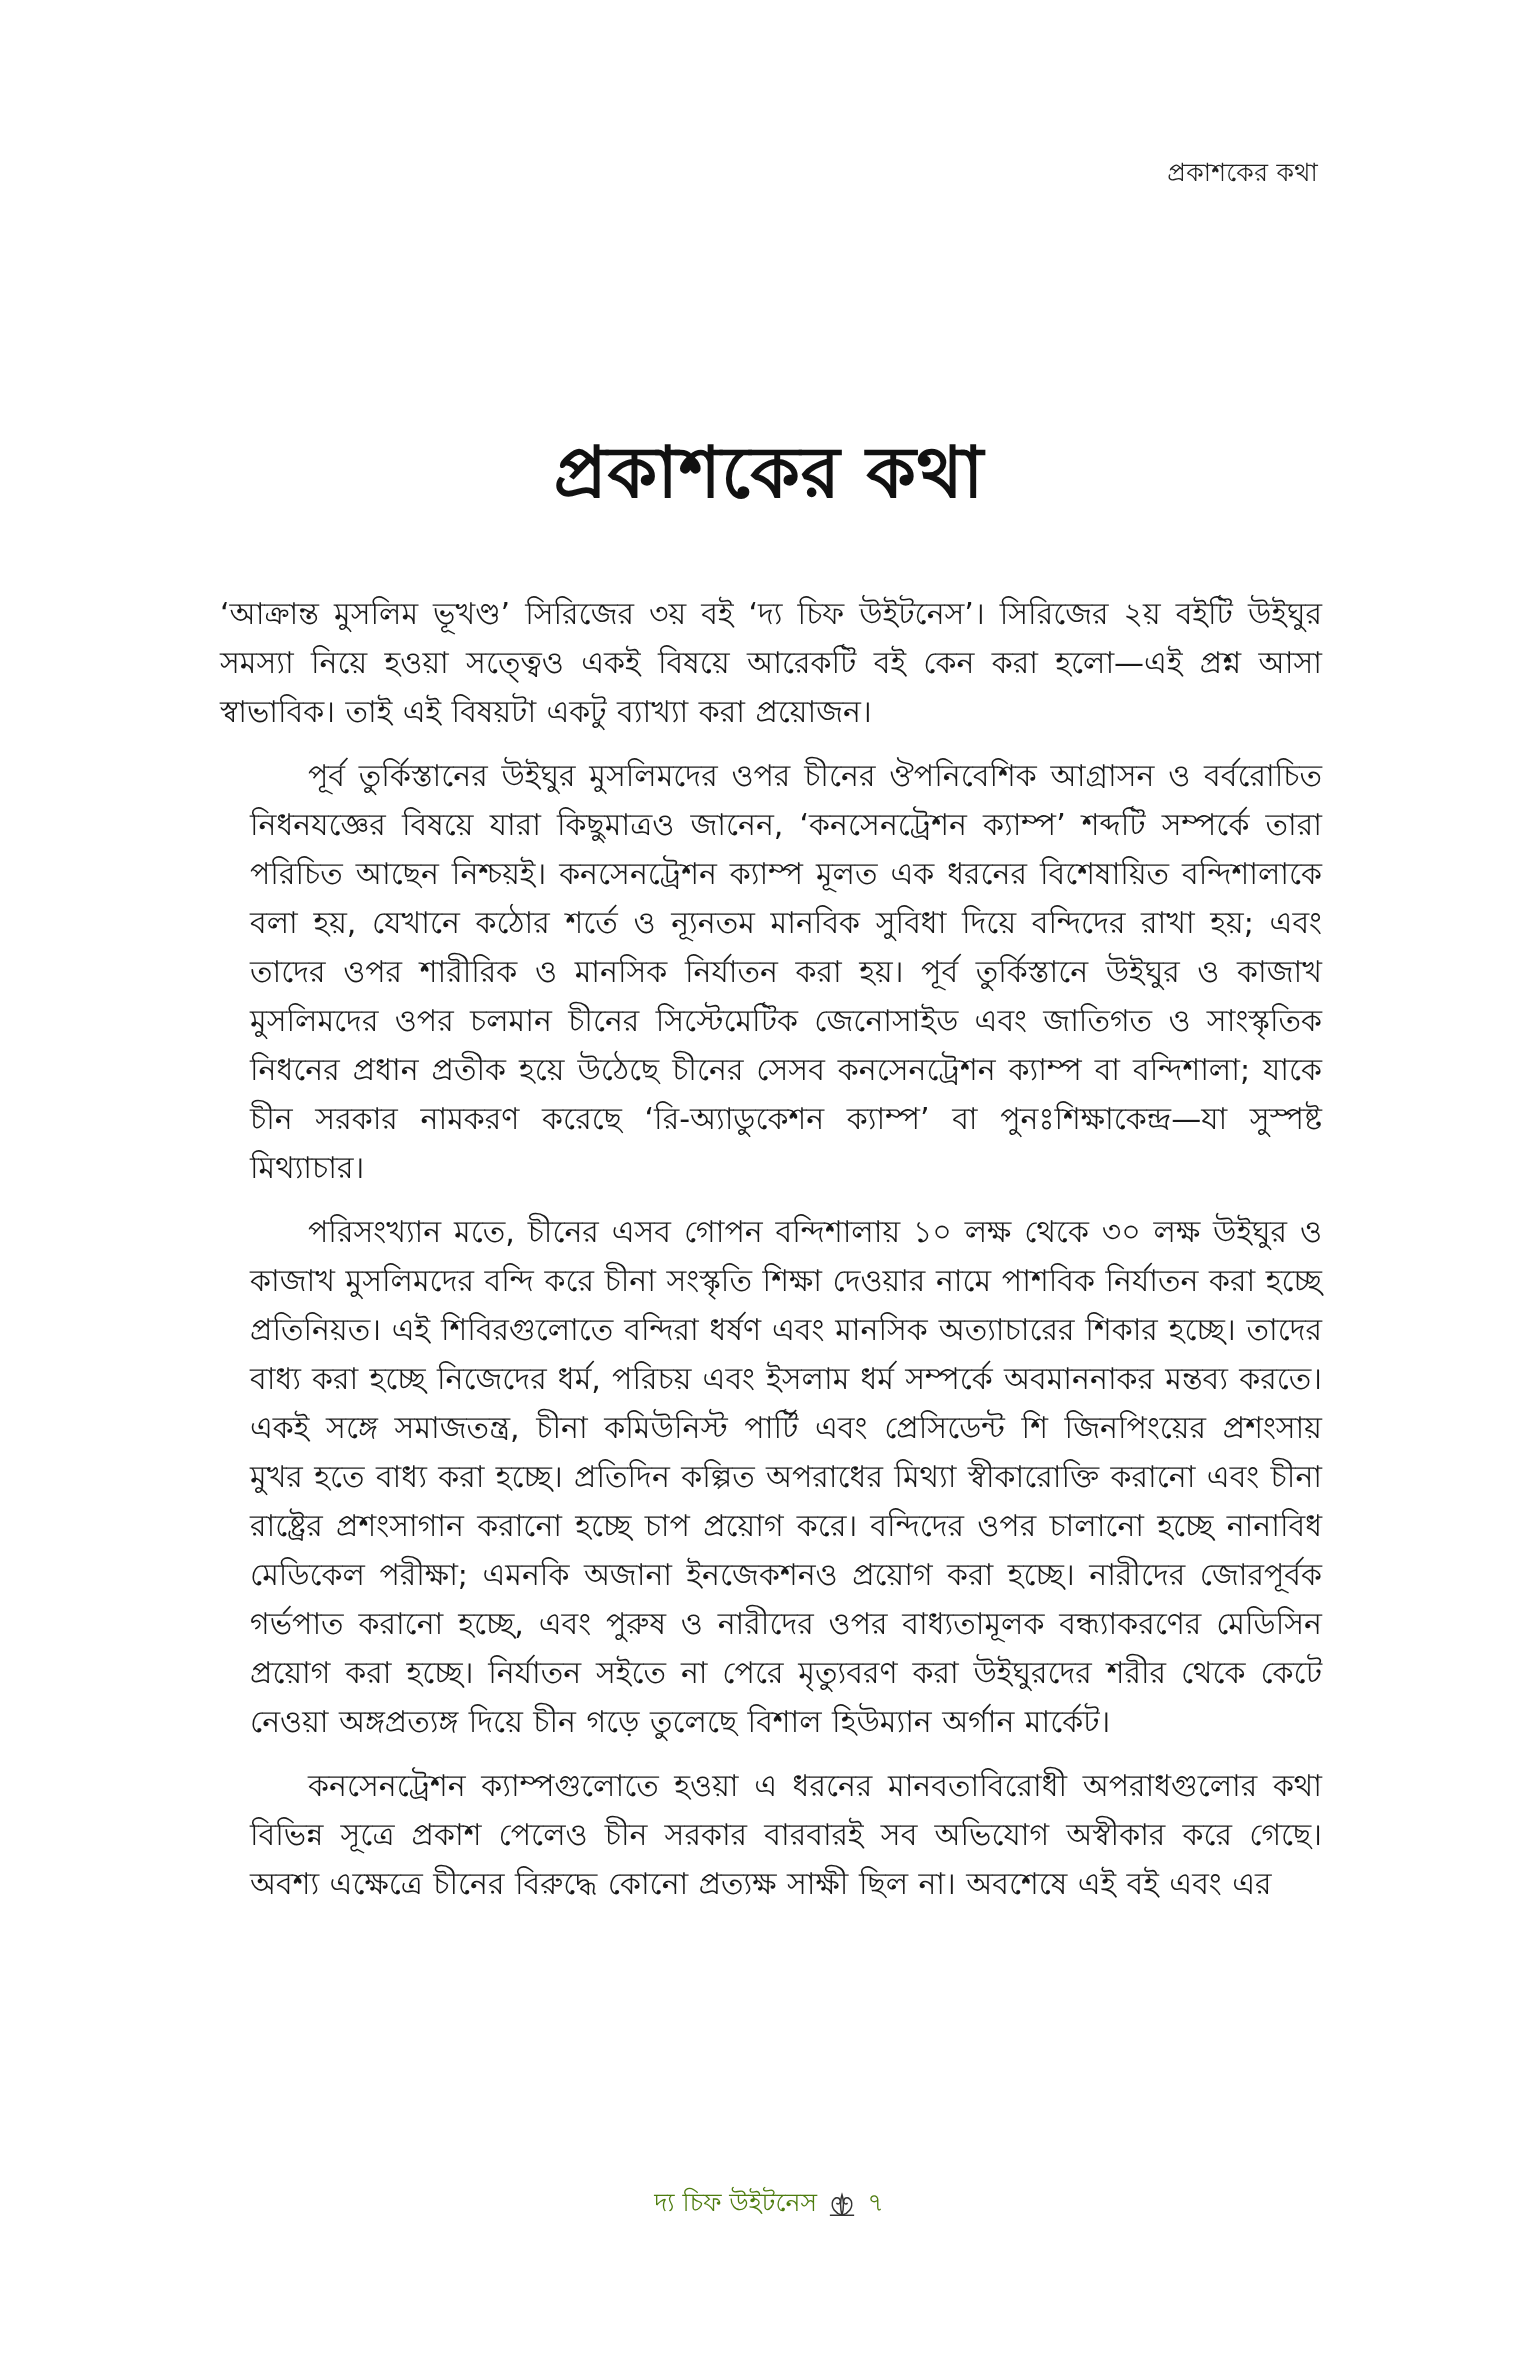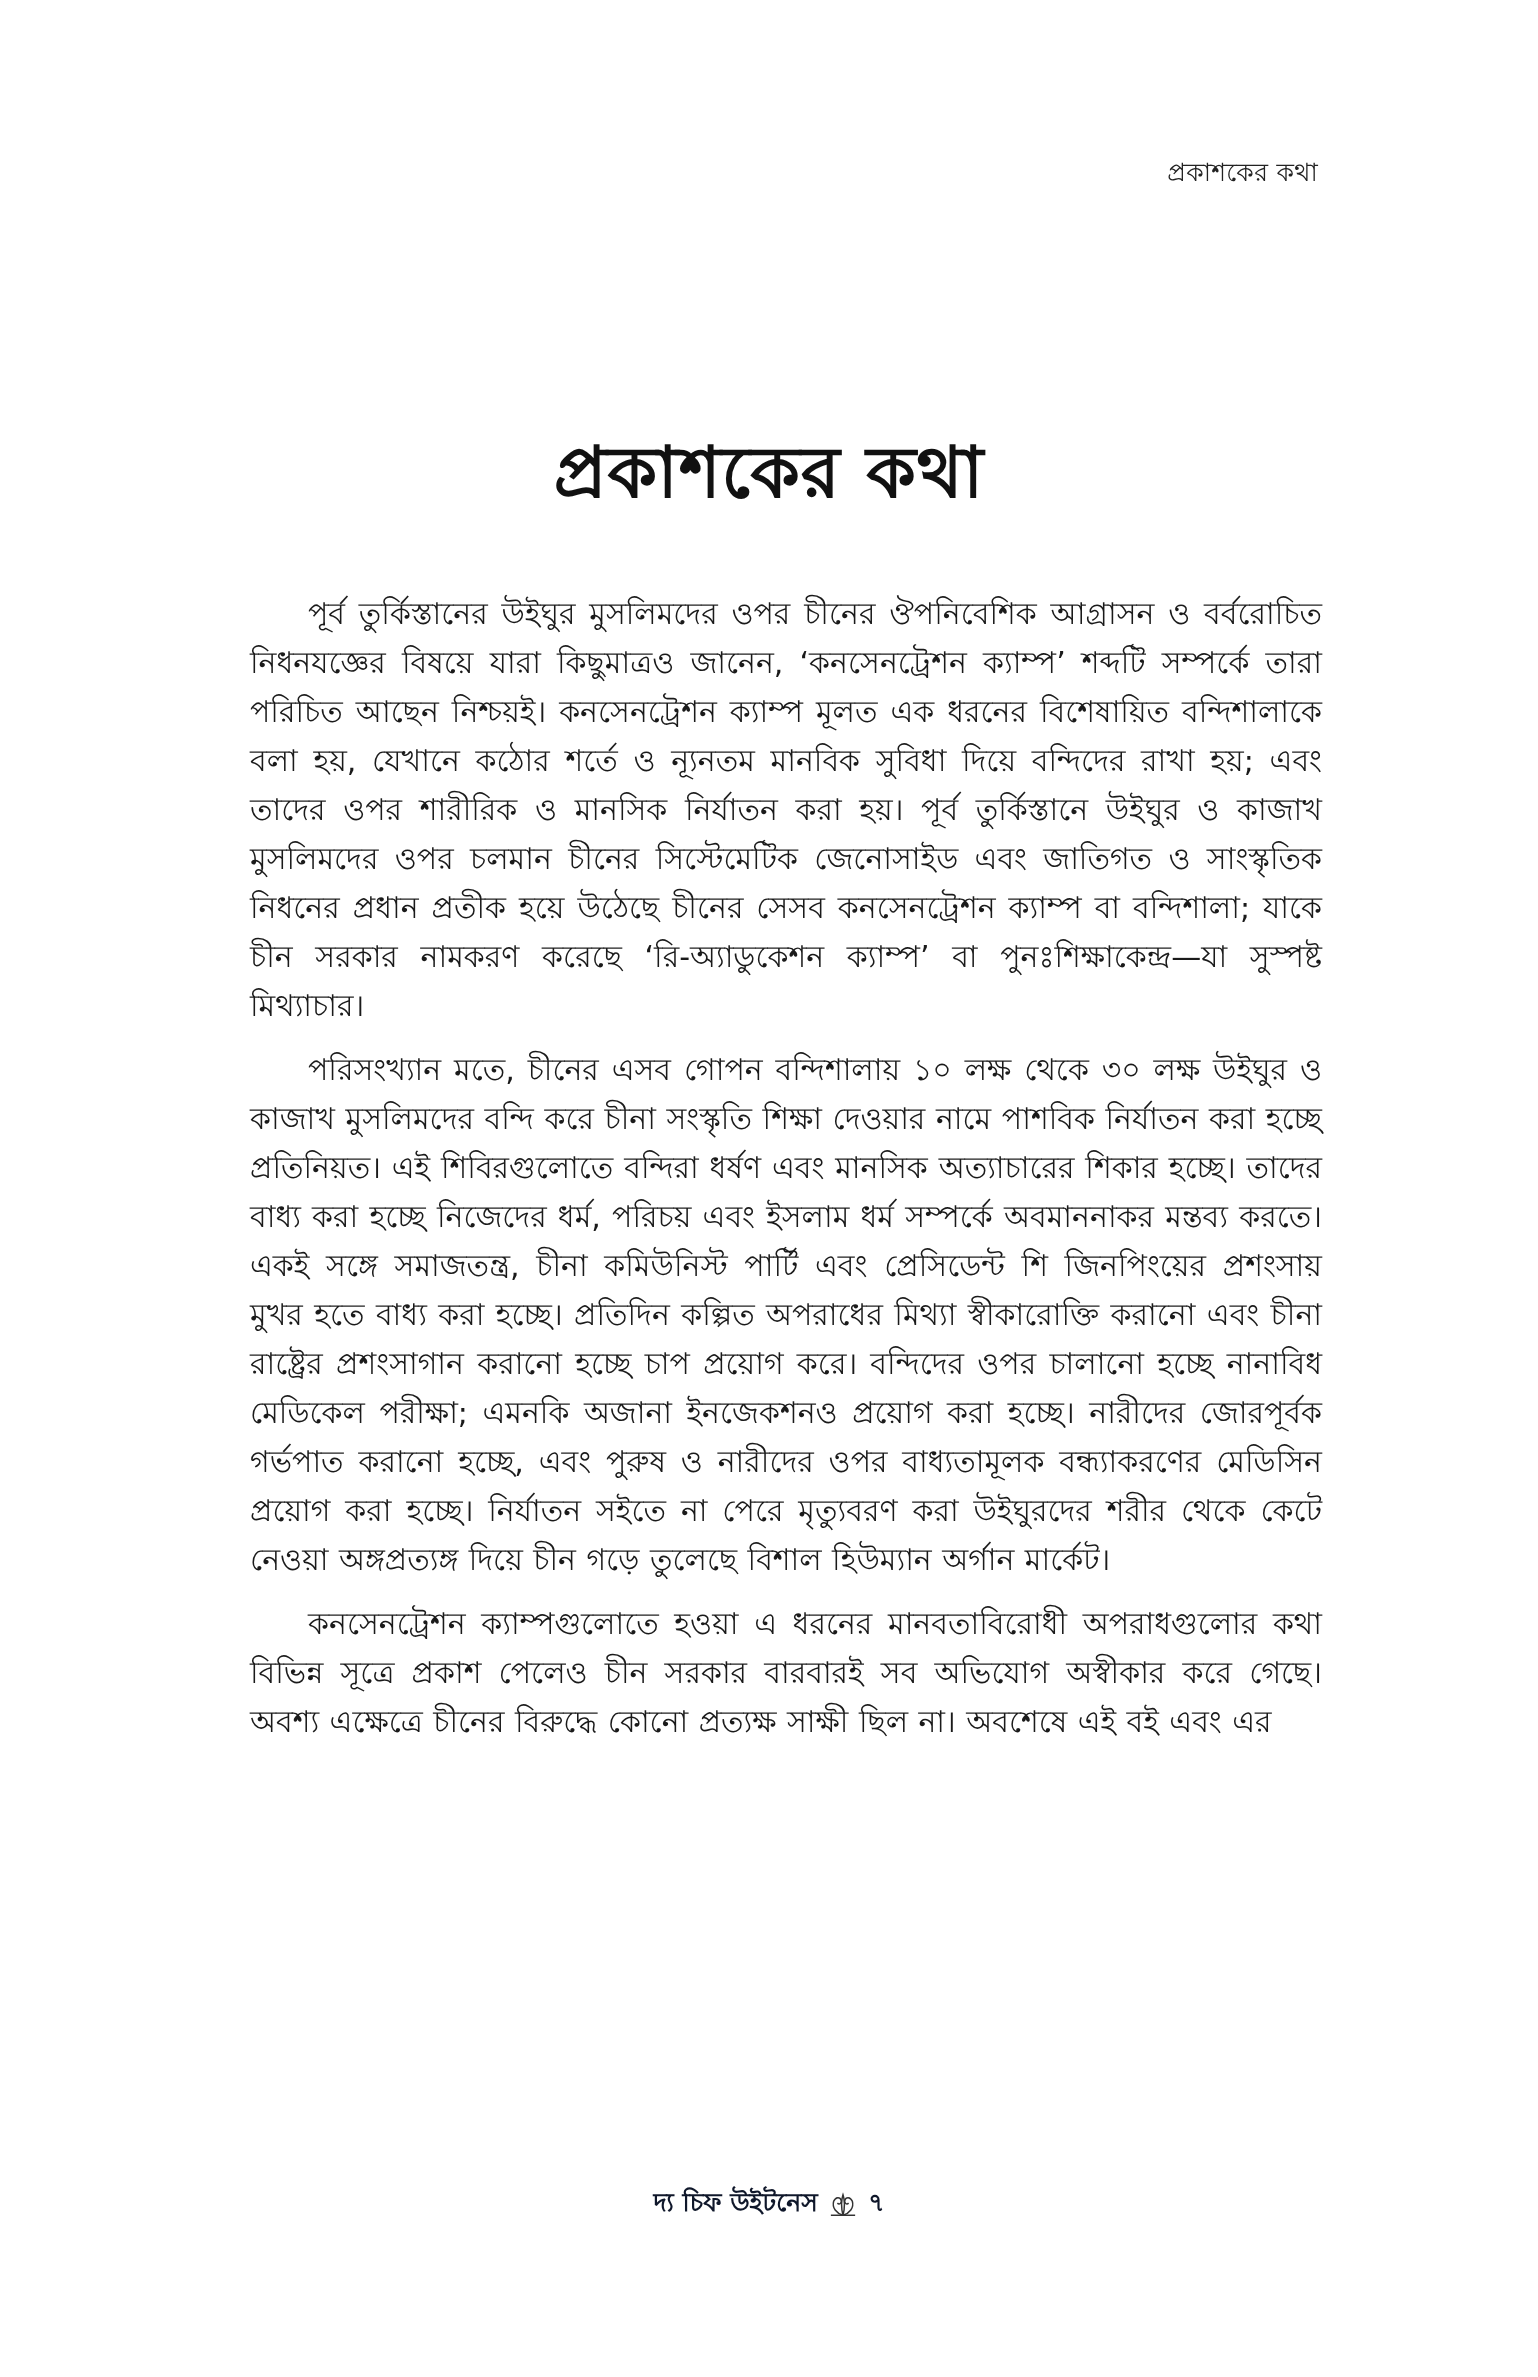--- a/index.html
+++ b/index.html
@@ -53,41 +53,41 @@
       text-indent: 58px;
       margin-left: 30px;
     }
     .folio {
       position: absolute;
       top: 2183px;
       left: 0;
       width: 1538px;
       text-align: center;
       font-size: 25px;
-      color: #0f172a;
+      color: #4d7c0f;
       display: flex;
       justify-content: center;
       align-items: center;
       gap: 9.3px;
-      font-weight: bold;
     }
     .ornament {
       display: inline-block;
       width: 32px;
       height: 28px;
     }
   </style>
 </head>
 <body>
 
 <div class="running-header">প্রকাশকের কথা</div>
 
 <h1 class="chapter-title" style="margin:0;">প্রকাশকের কথা</h1>
 
 <div class="body-text">
+  <p class="para">‘আক্রান্ত মুসলিম ভূখণ্ড’ সিরিজের ৩য় বই ‘দ্য চিফ উইটনেস’। সিরিজের ২য় বইটি উইঘুর সমস্যা নিয়ে হওয়া সত্ত্বেও একই বিষয়ে আরেকটি বই কেন করা হলো—এই প্রশ্ন আসা স্বাভাবিক। তাই এই বিষয়টা একটু ব্যাখ্যা করা প্রয়োজন।</p>
   <p class="para indent">পূর্ব তুর্কিস্তানের উইঘুর মুসলিমদের ওপর চীনের ঔপনিবেশিক আগ্রাসন ও বর্বরোচিত নিধনযজ্ঞের বিষয়ে যারা কিছুমাত্রও জানেন, ‘কনসেনট্রেশন ক্যাম্প’ শব্দটি সম্পর্কে তারা পরিচিত আছেন নিশ্চয়ই। কনসেনট্রেশন ক্যাম্প মূলত এক ধরনের বিশেষায়িত বন্দিশালাকে বলা হয়, যেখানে কঠোর শর্তে ও ন্যূনতম মানবিক সুবিধা দিয়ে বন্দিদের রাখা হয়; এবং তাদের ওপর শারীরিক ও মানসিক নির্যাতন করা হয়। পূর্ব তুর্কিস্তানে উইঘুর ও কাজাখ মুসলিমদের ওপর চলমান চীনের সিস্টেমেটিক জেনোসাইড এবং জাতিগত ও সাংস্কৃতিক নিধনের প্রধান প্রতীক হয়ে উঠেছে চীনের সেসব কনসেনট্রেশন ক্যাম্প বা বন্দিশালা; যাকে চীন সরকার নামকরণ করেছে ‘রি-অ্যাডুকেশন ক্যাম্প’ বা পুনঃশিক্ষাকেন্দ্র—যা সুস্পষ্ট মিথ্যাচার।</p>
   <p class="para indent">পরিসংখ্যান মতে, চীনের এসব গোপন বন্দিশালায় ১০ লক্ষ থেকে ৩০ লক্ষ উইঘুর ও কাজাখ মুসলিমদের বন্দি করে চীনা সংস্কৃতি শিক্ষা দেওয়ার নামে পাশবিক নির্যাতন করা হচ্ছে প্রতিনিয়ত। এই শিবিরগুলোতে বন্দিরা ধর্ষণ এবং মানসিক অত্যাচারের শিকার হচ্ছে। তাদের বাধ্য করা হচ্ছে নিজেদের ধর্ম, পরিচয় এবং ইসলাম ধর্ম সম্পর্কে অবমাননাকর মন্তব্য করতে। একই সঙ্গে সমাজতন্ত্র, চীনা কমিউনিস্ট পার্টি এবং প্রেসিডেন্ট শি জিনপিংয়ের প্রশংসায় মুখর হতে বাধ্য করা হচ্ছে। প্রতিদিন কল্পিত অপরাধের মিথ্যা স্বীকারোক্তি করানো এবং চীনা রাষ্ট্রের প্রশংসাগান করানো হচ্ছে চাপ প্রয়োগ করে। বন্দিদের ওপর চালানো হচ্ছে নানাবিধ মেডিকেল পরীক্ষা; এমনকি অজানা ইনজেকশনও প্রয়োগ করা হচ্ছে। নারীদের জোরপূর্বক গর্ভপাত করানো হচ্ছে, এবং পুরুষ ও নারীদের ওপর বাধ্যতামূলক বন্ধ্যাকরণের মেডিসিন প্রয়োগ করা হচ্ছে। নির্যাতন সইতে না পেরে মৃত্যুবরণ করা উইঘুরদের শরীর থেকে কেটে নেওয়া অঙ্গপ্রত্যঙ্গ দিয়ে চীন গড়ে তুলেছে বিশাল হিউম্যান অর্গান মার্কেট।</p>
   <p class="para indent">কনসেনট্রেশন ক্যাম্পগুলোতে হওয়া এ ধরনের মানবতাবিরোধী অপরাধগুলোর কথা বিভিন্ন সূত্রে প্রকাশ পেলেও চীন সরকার বারবারই সব অভিযোগ অস্বীকার করে গেছে। অবশ্য এক্ষেত্রে চীনের বিরুদ্ধে কোনো প্রত্যক্ষ সাক্ষী ছিল না। অবশেষে এই বই এবং এর</p>
 </div>
 
 <div class="folio">
   <span>দ্য চিফ উইটনেস</span>
   <span class="ornament">
     <svg width="32" height="28" viewBox="0 0 34 30">
       <g fill="none" stroke="#333" stroke-width="1.6">

